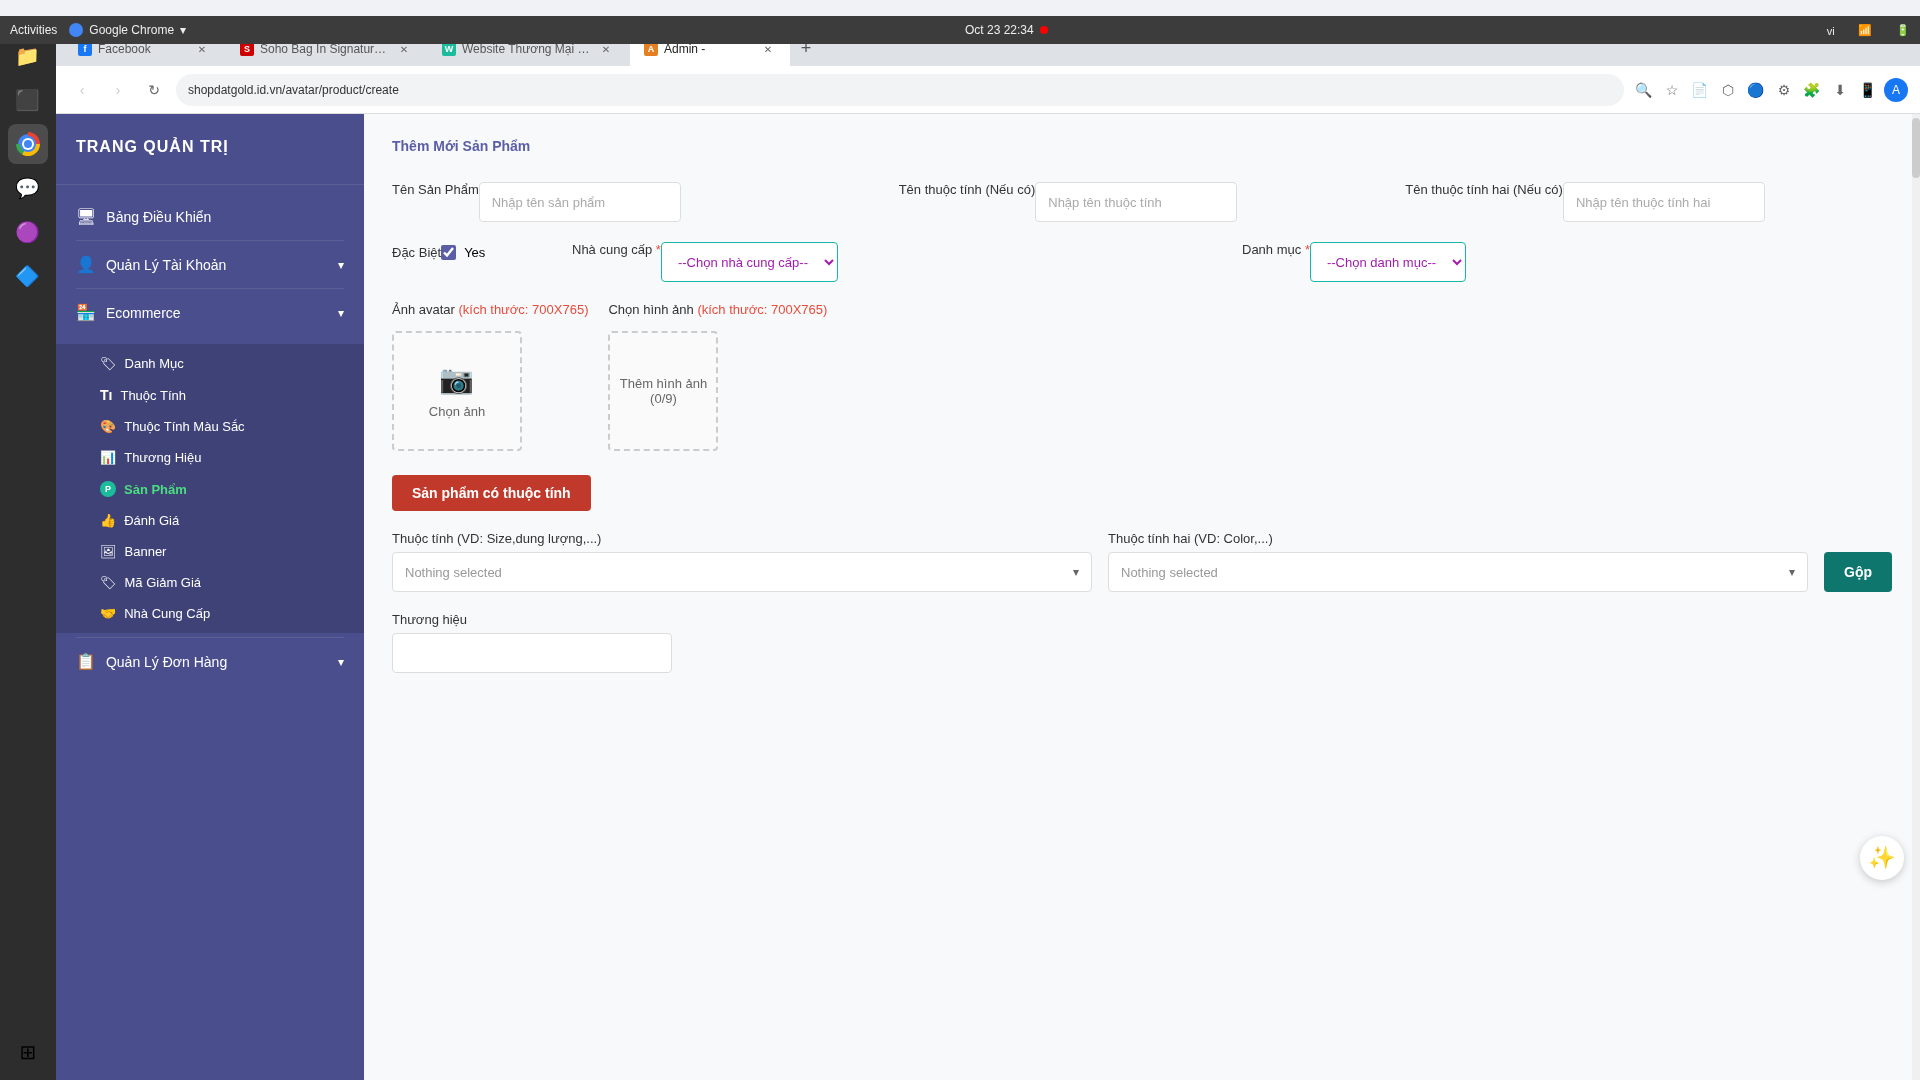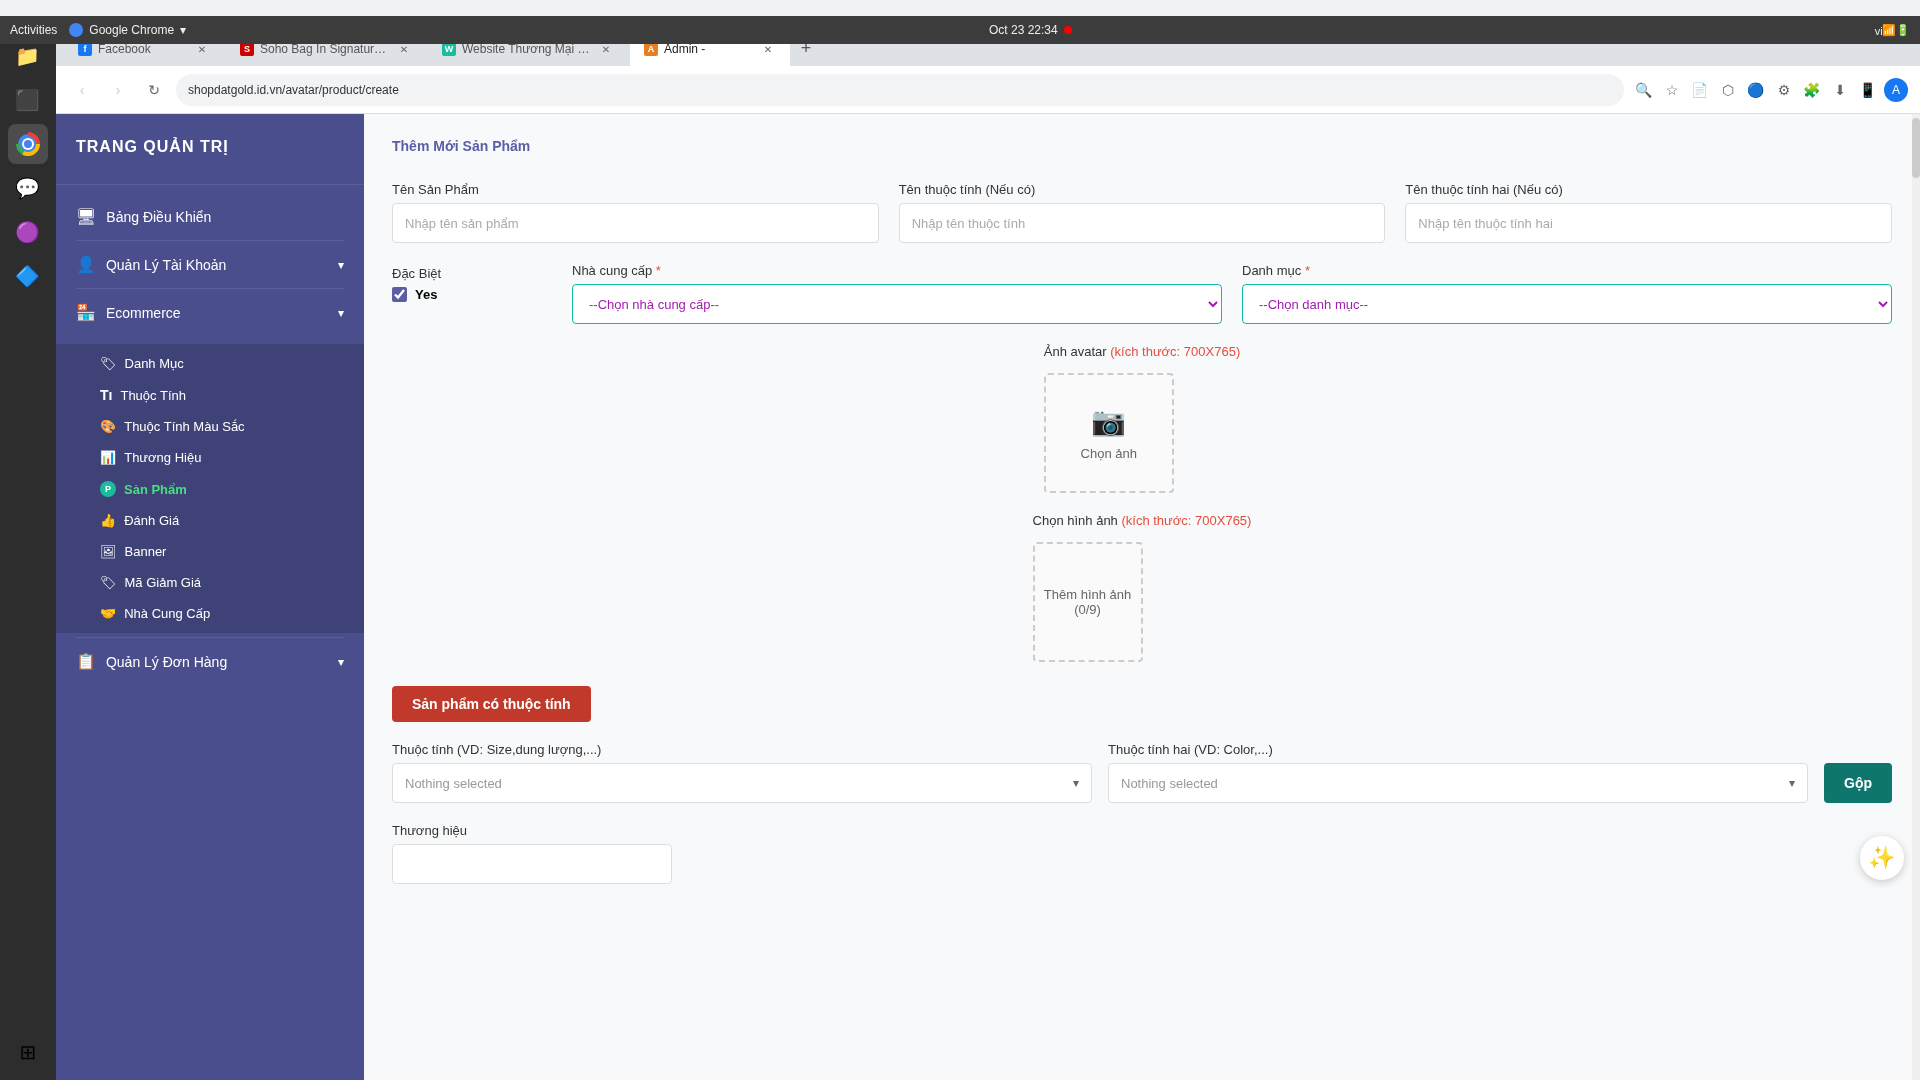--- a/index.html
+++ b/index.html
@@ -2,21 +2,21 @@
 <html><head>
   <meta charset="utf-8">
   <style>
     * { box-sizing: border-box; margin: 0; padding: 0; }
     body { font-family: 'Segoe UI', Arial, sans-serif; background: #f0f2f5; display: flex; height: 1080px; overflow: hidden; font-size: 14px; }
 
     
     .os-top-bar { position: fixed; top: 16px; left: 0; right: 0; height: 28px; background: #3c3c3c; display: flex; align-items: center; padding: 0 10px; z-index: 1000; color: #eee; font-size: 12px; justify-content: space-between; }
     .os-top-bar .left { display: flex; align-items: center; gap: 12px; }
     .os-top-bar .center { display: flex; align-items: center; gap: 6px; }
-    .os-top-bar .right { display: flex; align-items: flex-end; gap: 0; font-size: 11px; }
+    .os-top-bar .right { display: flex; align-items: flex-end; gap: 24px; font-size: 11px; }
 
     
     .browser-window { position: fixed; top: 28px; left: 56px; right: 0; bottom: 0; background: #fff; display: flex; flex-direction: column; z-index: 100; }
     
     
     .tab-bar { height: 38px; background: #dee1e6; display: flex; align-items: flex-end; padding: 0 8px; gap: 2px; }
     .tab { height: 34px; padding: 0 14px; display: flex; align-items: center; gap: 6px; border-radius: 8px 8px 0 0; font-size: 12px; cursor: pointer; background: #dee1e6; color: #555; min-width: 160px; max-width: 200px; }
     .tab.active { background: #fff; color: #222; }
     .tab .tab-favicon { width: 14px; height: 14px; border-radius: 2px; flex-shrink: 0; }
     .tab .tab-label { flex: 1; overflow: hidden; text-overflow: ellipsis; white-space: nowrap; }
@@ -50,39 +50,39 @@
     .sidebar-item .arrow { font-size: 12px; }
     .sidebar-divider { height: 1px; background: rgba(255,255,255,0.1); margin: 4px 20px; }
     .sidebar-submenu { background: rgba(0,0,0,0.15); padding: 4px 0; }
     .submenu-item { padding: 8px 20px 8px 44px; cursor: pointer; font-size: 13px; display: flex; align-items: center; gap: 8px; }
     .submenu-item.active { color: #4ade80; font-weight: 600; }
 
     
     .main-content { flex: 1; background: #f8f9fa; overflow-y: auto; padding: 24px 28px; }
     .page-title { font-size: 14px; font-weight: 700; color: #5b5ea6; margin-bottom: 28px; }
     .form-row { display: flex; gap: 20px; margin-bottom: 20px; }
-    .form-group { flex: 1; display: flex; flex-direction: column; gap: 6px; }
+    .form-group { flex: 1; display: flex; flex-direction: row; }
     .form-label { font-size: 13px; color: #333; font-weight: 500; }
     .form-label .required { color: #e74c3c; }
     .form-input { height: 40px; border: 1px solid #ddd; border-radius: 4px; padding: 0 12px; font-size: 13px; color: #333; outline: none; }
     .form-input::placeholder { color: #aaa; }
     .form-select { height: 40px; border: 1px solid #14b8a6; border-radius: 4px; padding: 0 12px; font-size: 13px; color: #a21caf; background: #fff; outline: none; appearance: auto; }
 
     
     .checkbox-row { display: flex; align-items: center; gap: 8px; margin-bottom: 20px; }
     .checkbox-row input[type=checkbox] { width: 15px; height: 15px; accent-color: #5b5ea6; }
-    .checkbox-label { font-size: 13px; font-weight: bold; }
+    .checkbox-label { font-size: 13px; }
     .image-section-title { font-size: 13px; color: #333; margin-bottom: 8px; }
     .image-section-title .size-hint { color: #e74c3c; }
     .image-upload-box { width: 130px; height: 120px; border: 2px dashed #ccc; border-radius: 4px; display: flex; flex-direction: column; align-items: center; justify-content: center; gap: 8px; cursor: pointer; color: #666; background: #fafafa; }
     .image-upload-box .cam-icon { font-size: 28px; color: #999; }
     .image-upload-box .upload-label { font-size: 13px; }
     .image-add-box { width: 110px; height: 120px; border: 2px dashed #ccc; border-radius: 4px; display: flex; flex-direction: column; align-items: center; justify-content: center; gap: 4px; cursor: pointer; color: #666; background: #fafafa; font-size: 13px; text-align: center; padding: 8px; }
 
-    .images-row { display: flex; gap: 20px; align-items: center; margin-bottom: 24px; flex-direction: column; }
+    .images-row { display: flex; gap: 20px; align-items: flex-end; margin-bottom: 24px; }
     .image-block { display: flex; flex-direction: column; gap: 6px; }
 
     
     .attr-button { background: #c0392b; color: #fff; border: none; border-radius: 4px; padding: 10px 20px; font-size: 14px; font-weight: 600; cursor: pointer; margin-bottom: 20px; }
 
     
     .attr-section { margin-bottom: 20px; }
     .attr-row { display: flex; gap: 16px; align-items: flex-end; }
     .attr-group { flex: 1; display: flex; flex-direction: column; gap: 6px; }
     .multiselect-wrapper { position: relative; }

